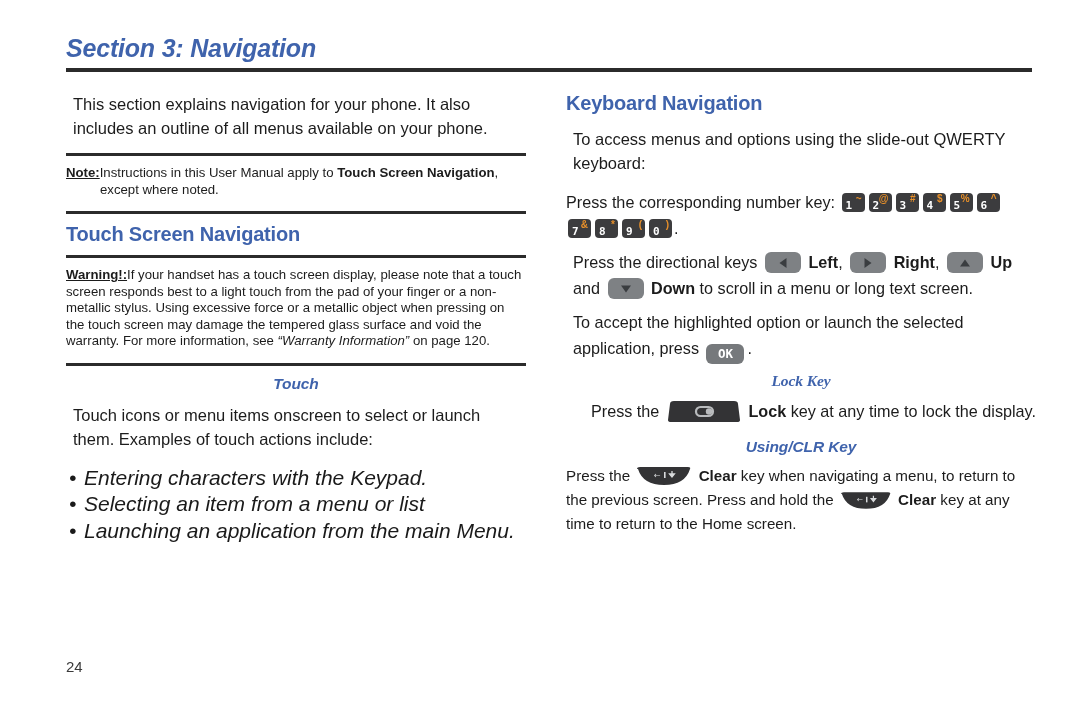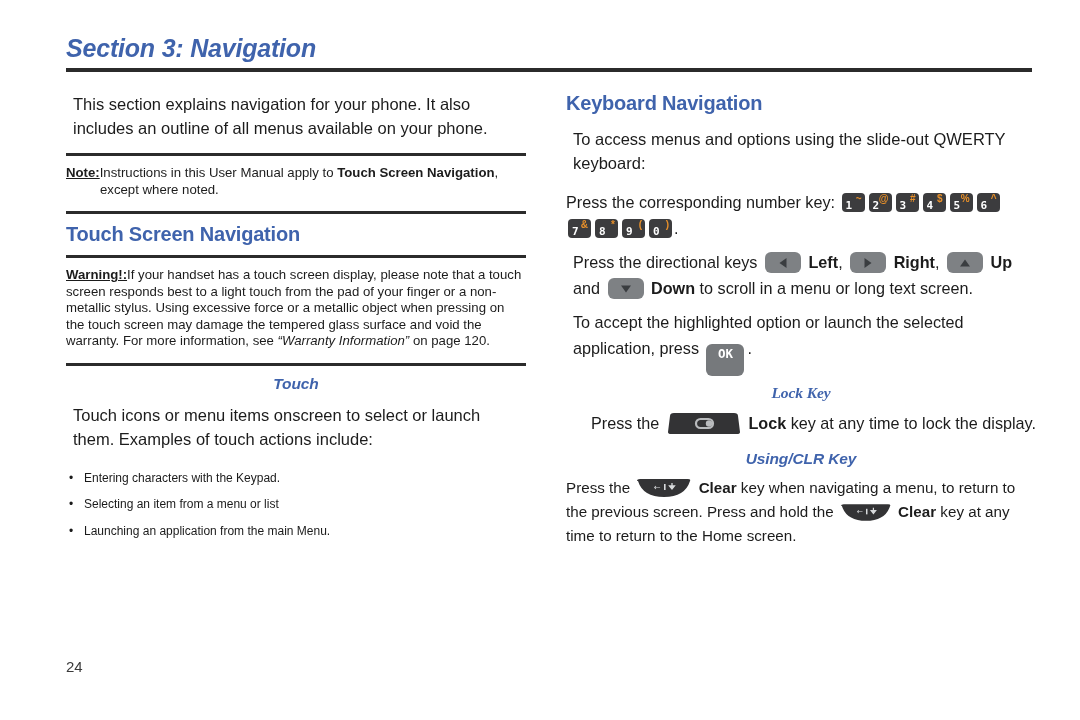--- a/index.html
+++ b/index.html
@@ -107,24 +107,25 @@
     text-align: center;
   }
 
   
   ul.bullets {
     list-style: none;
     margin: 14px 0 0 0;
     padding: 0;
   }
   ul.bullets li {
-    font-size: 12px;
+    font-size: 21px;
     line-height: 26.5px;
     padding-left: 18px;
     position: relative;
+    font-style: italic;
   }
   ul.bullets li::before {
     content: "\2022";
     position: absolute;
     left: 3px;
     top: 0;
   }
 
   
   .flow {
@@ -206,21 +207,21 @@
   .dirkey.down .tri {
     transform: translate(-50%, -50%);
     border-left: 5px solid transparent;
     border-right: 5px solid transparent;
     border-top: 7px solid #3a3d40;
   }
 
   .okkey {
     display: inline-block;
     min-width: 28px;
-    height: 32px;
+    height: 20px;
     line-height: 20px;
     padding: 0 5px;
     background: #76797c;
     border-radius: 6px;
     color: #ffffff;
     font-size: 12.5px;
     font-weight: bold;
     text-align: center;
     vertical-align: -4px;
     margin: 0 3px;

